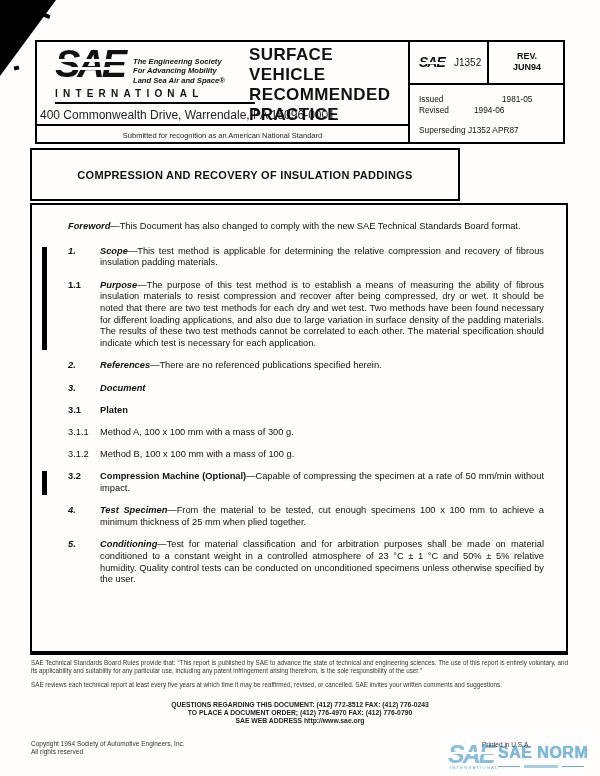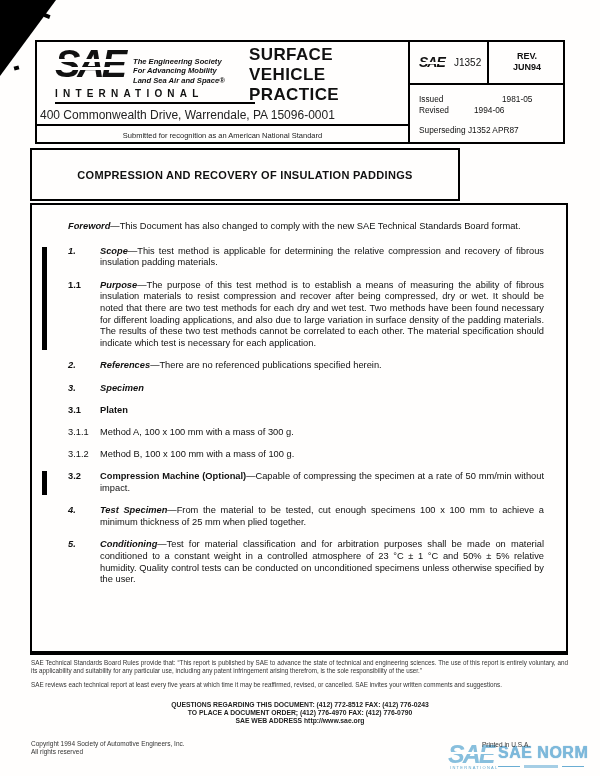--- a/index.html
+++ b/index.html
@@ -92,20 +92,21 @@
       <div>The Engineering Society</div>
       <div>For Advancing Mobility</div>
       <div>Land Sea Air and Space®</div>
     </div>
     <div class="intl">INTERNATIONAL</div>
     <div class="addr">400 Commonwealth Drive, Warrendale, PA 15096-0001</div>
 
     <div class="doc-type">
       <div>SURFACE</div>
       <div>VEHICLE</div>
+      <div>RECOMMENDED</div>
       <div>PRACTICE</div>
     </div>
 
     <div class="submit">Submitted for recognition as an American National Standard</div>
 
     <div class="hdr-right">
       <div class="code-row">
         <div class="code-sae">SAE</div>
         <div class="code-stripe"></div>
         <div class="code-num">J1352</div>
@@ -140,21 +141,21 @@
       </div>
     </div>
 
     <div class="sec">
       <div class="num it">2.</div>
       <div class="txt"><span class="hd it">References</span><span>—There are no referenced publications specified herein.</span></div>
     </div>
 
     <div class="sec">
       <div class="num it">3.</div>
-      <div class="txt"><span class="hd it">Specimen</span></div>
+      <div class="txt"><span class="hd it">Document</span></div>
     </div>
 
     <div class="sec">
       <div class="num">3.1</div>
       <div class="txt"><span class="hd">Platen</span></div>
     </div>
 
     <div class="sec">
       <div class="num" style="font-weight:normal">3.1.1</div>
       <div class="txt"><span>Method A, 100 x 100 mm with a mass of 300 g.</span></div>

